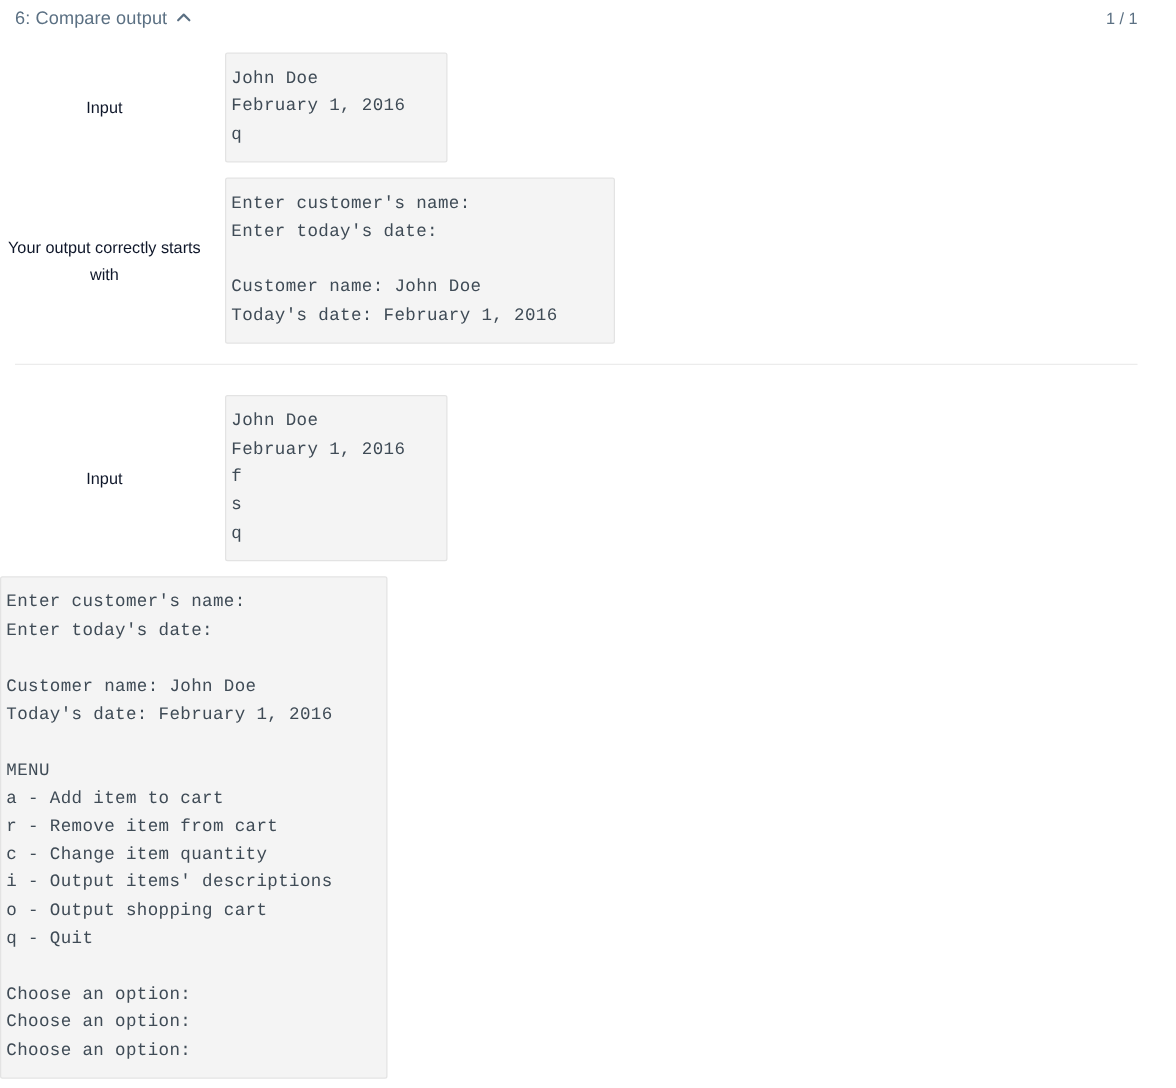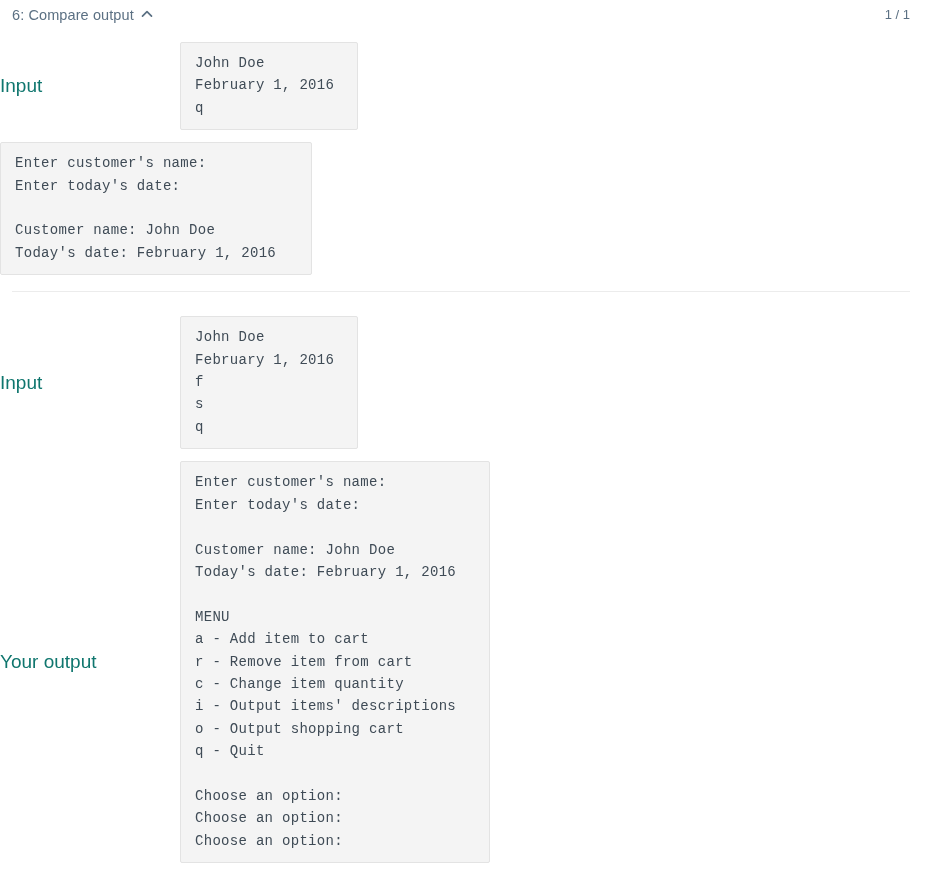--- a/index.html
+++ b/index.html
@@ -73,33 +73,33 @@
   
   .io-row {
     display: flex;
     align-items: center;
     padding: 0;
   }
 
   .io-label {
     width: 180px;
     min-width: 180px;
-    text-align: left;
+    text-align: center;
     padding-right: 13px;
     box-sizing: border-box;
-    font-size: 19px;
-    color: #0f766e;
+    font-size: 13px;
+    color: #0f172a;
     line-height: 22px;
   }
 
   .io-block {
     background: #f4f4f4;
     border: 1px solid #e3e3e3;
     border-radius: 2px;
-    padding: 9px 12px 10px 14px;
+    padding: 9px 12px 10px 4px;
     font-family: "Liberation Mono", "DejaVu Sans Mono", monospace;
     font-size: 14px;
     line-height: 22.4px;
     color: #3f4b56;
     white-space: pre;
     box-sizing: border-box;
     letter-spacing: 0.3px;
   }
 
   .io-block.w-input-small { width: 178px; }
@@ -128,20 +128,21 @@
     <div class="io-row">
       <div class="io-label">Input</div>
       <div class="io-block w-input-small">John Doe
 February 1, 2016
 q</div>
     </div>
 
     <div class="spacer-12"></div>
 
     <div class="io-row">
+      <div class="io-label">Your output correctly starts with</div>
       <div class="io-block w-output-1">Enter customer's name:
 Enter today's date:
 
 Customer name: John Doe
 Today's date: February 1, 2016</div>
     </div>
 
     <div class="spacer-16"></div>
   </div>
 
@@ -159,21 +160,20 @@
       <div class="io-block w-input-small">John Doe
 February 1, 2016
 f
 s
 q</div>
     </div>
 
     <div class="spacer-12"></div>
 
     <div class="io-row">
-      <div class="io-label">Your output</div>
       <div class="io-block w-output-2">Enter customer's name:
 Enter today's date:
 
 Customer name: John Doe
 Today's date: February 1, 2016
 
 MENU
 a - Add item to cart
 r - Remove item from cart
 c - Change item quantity

